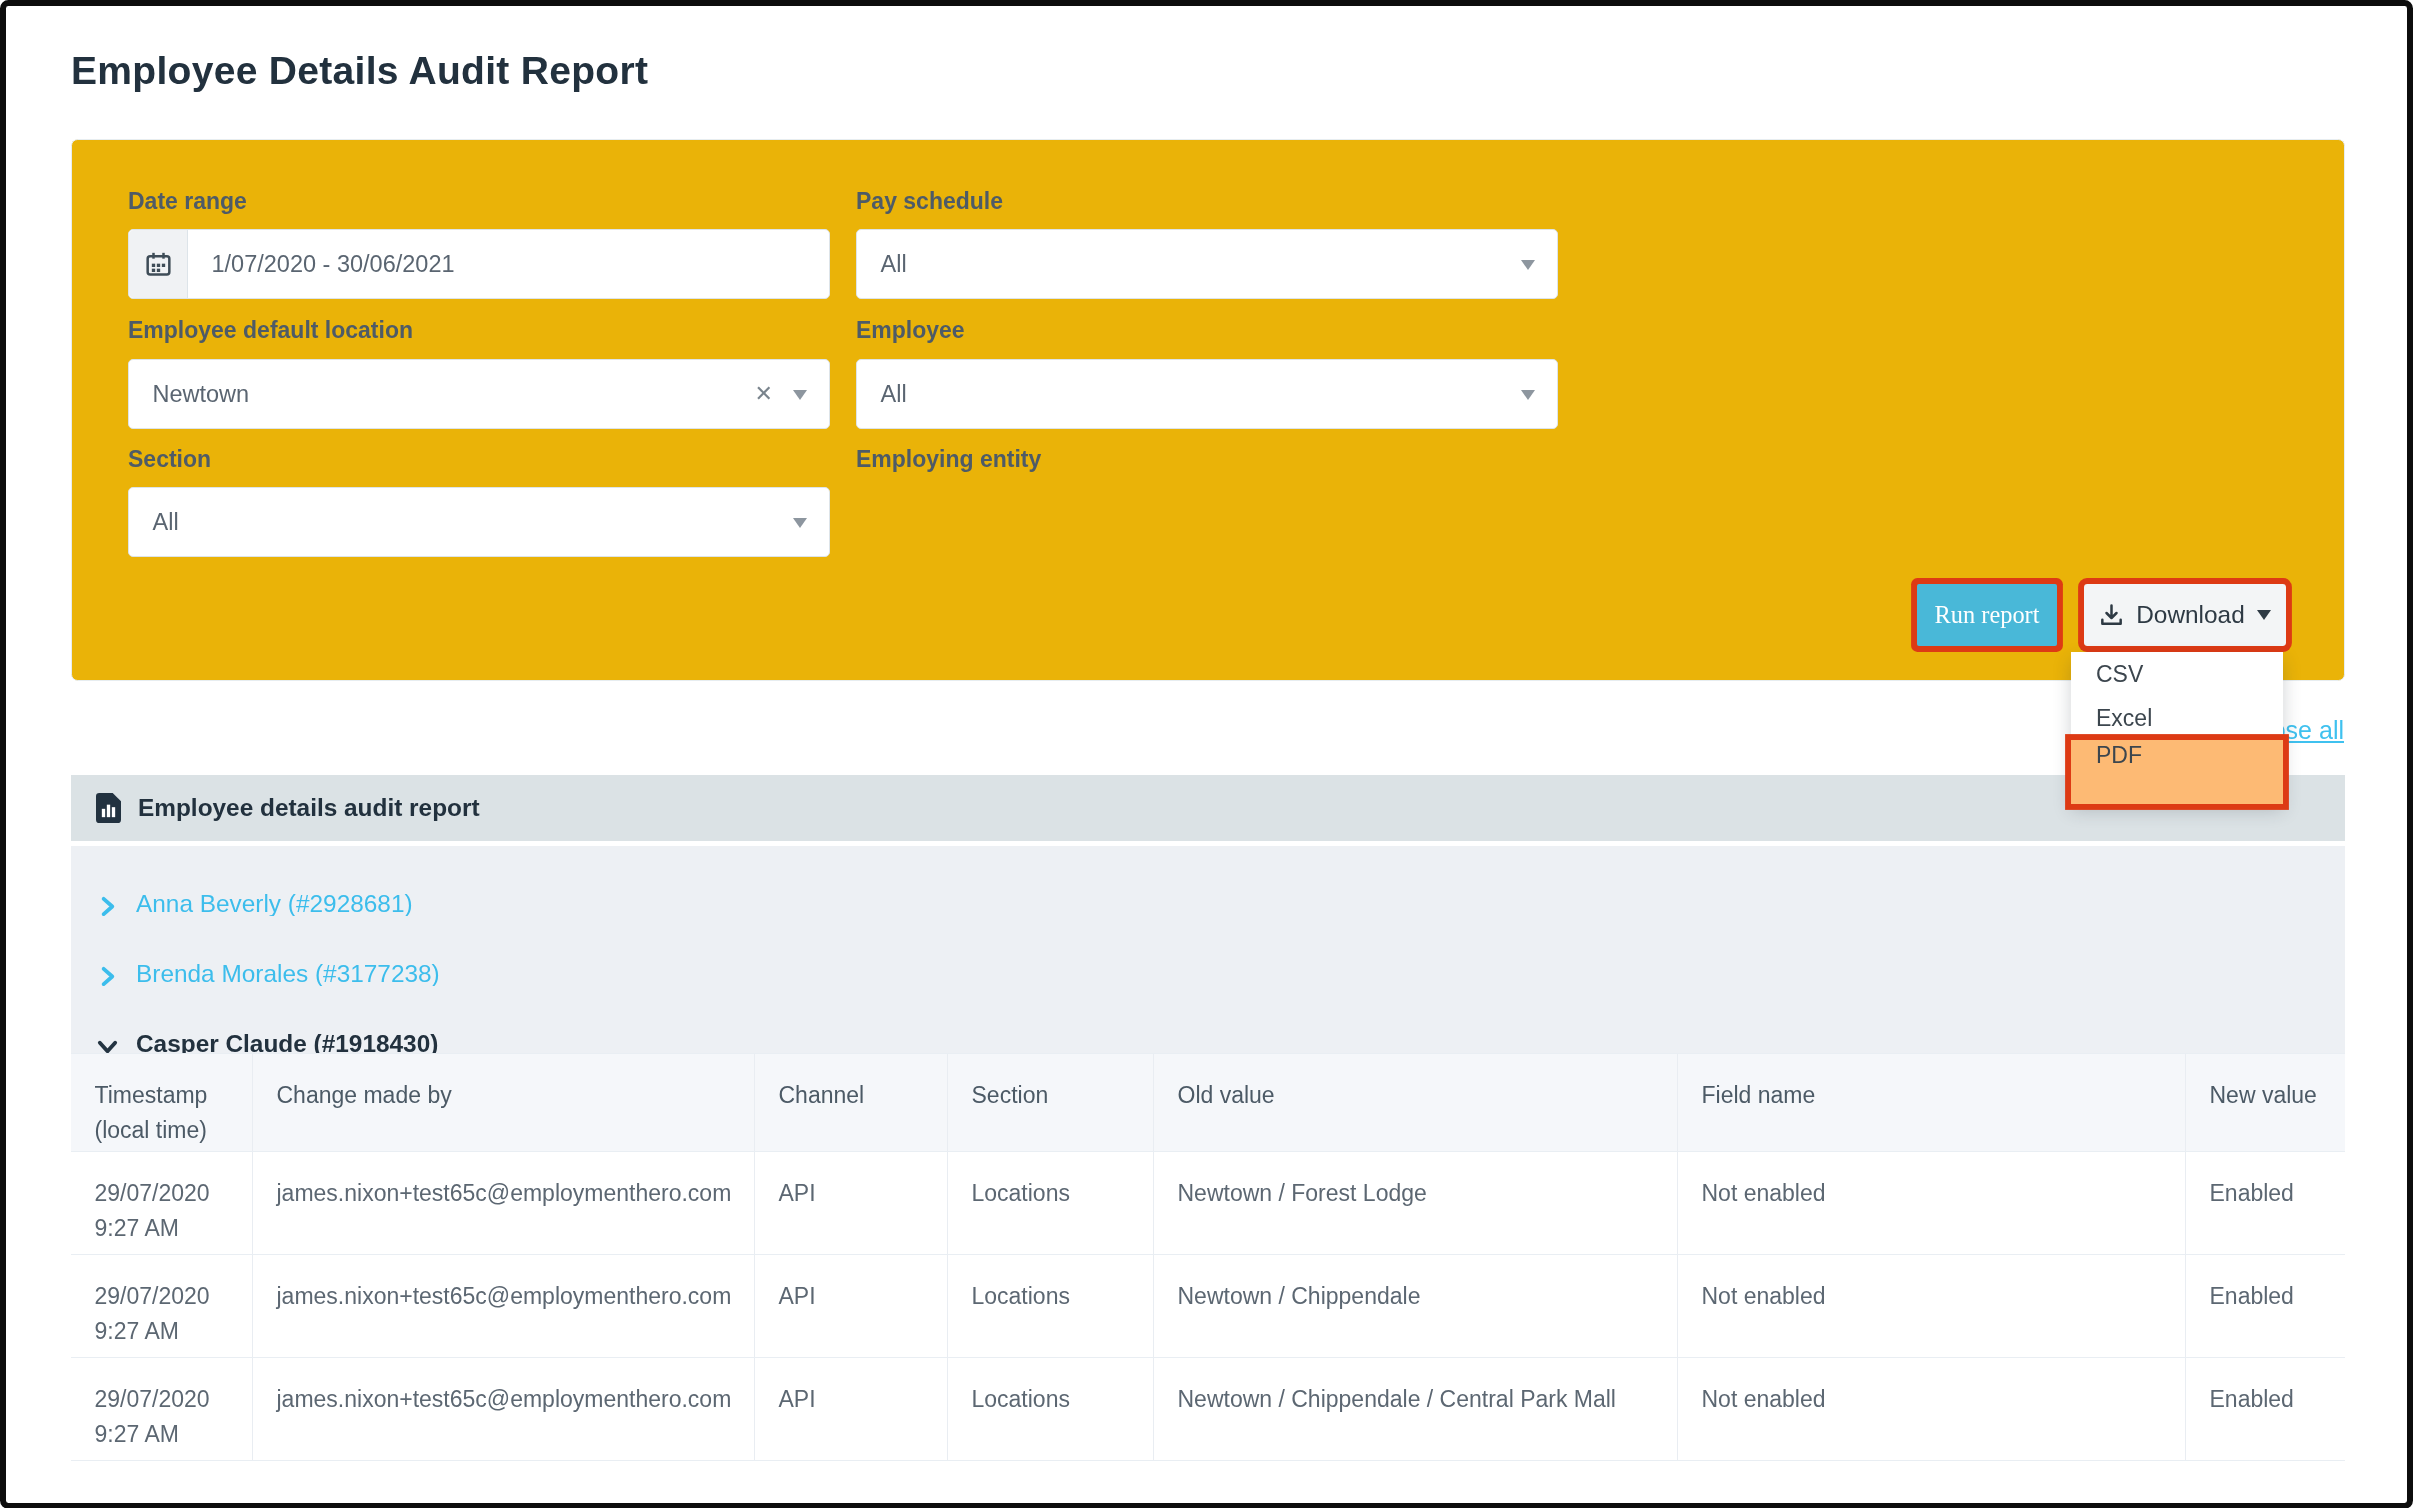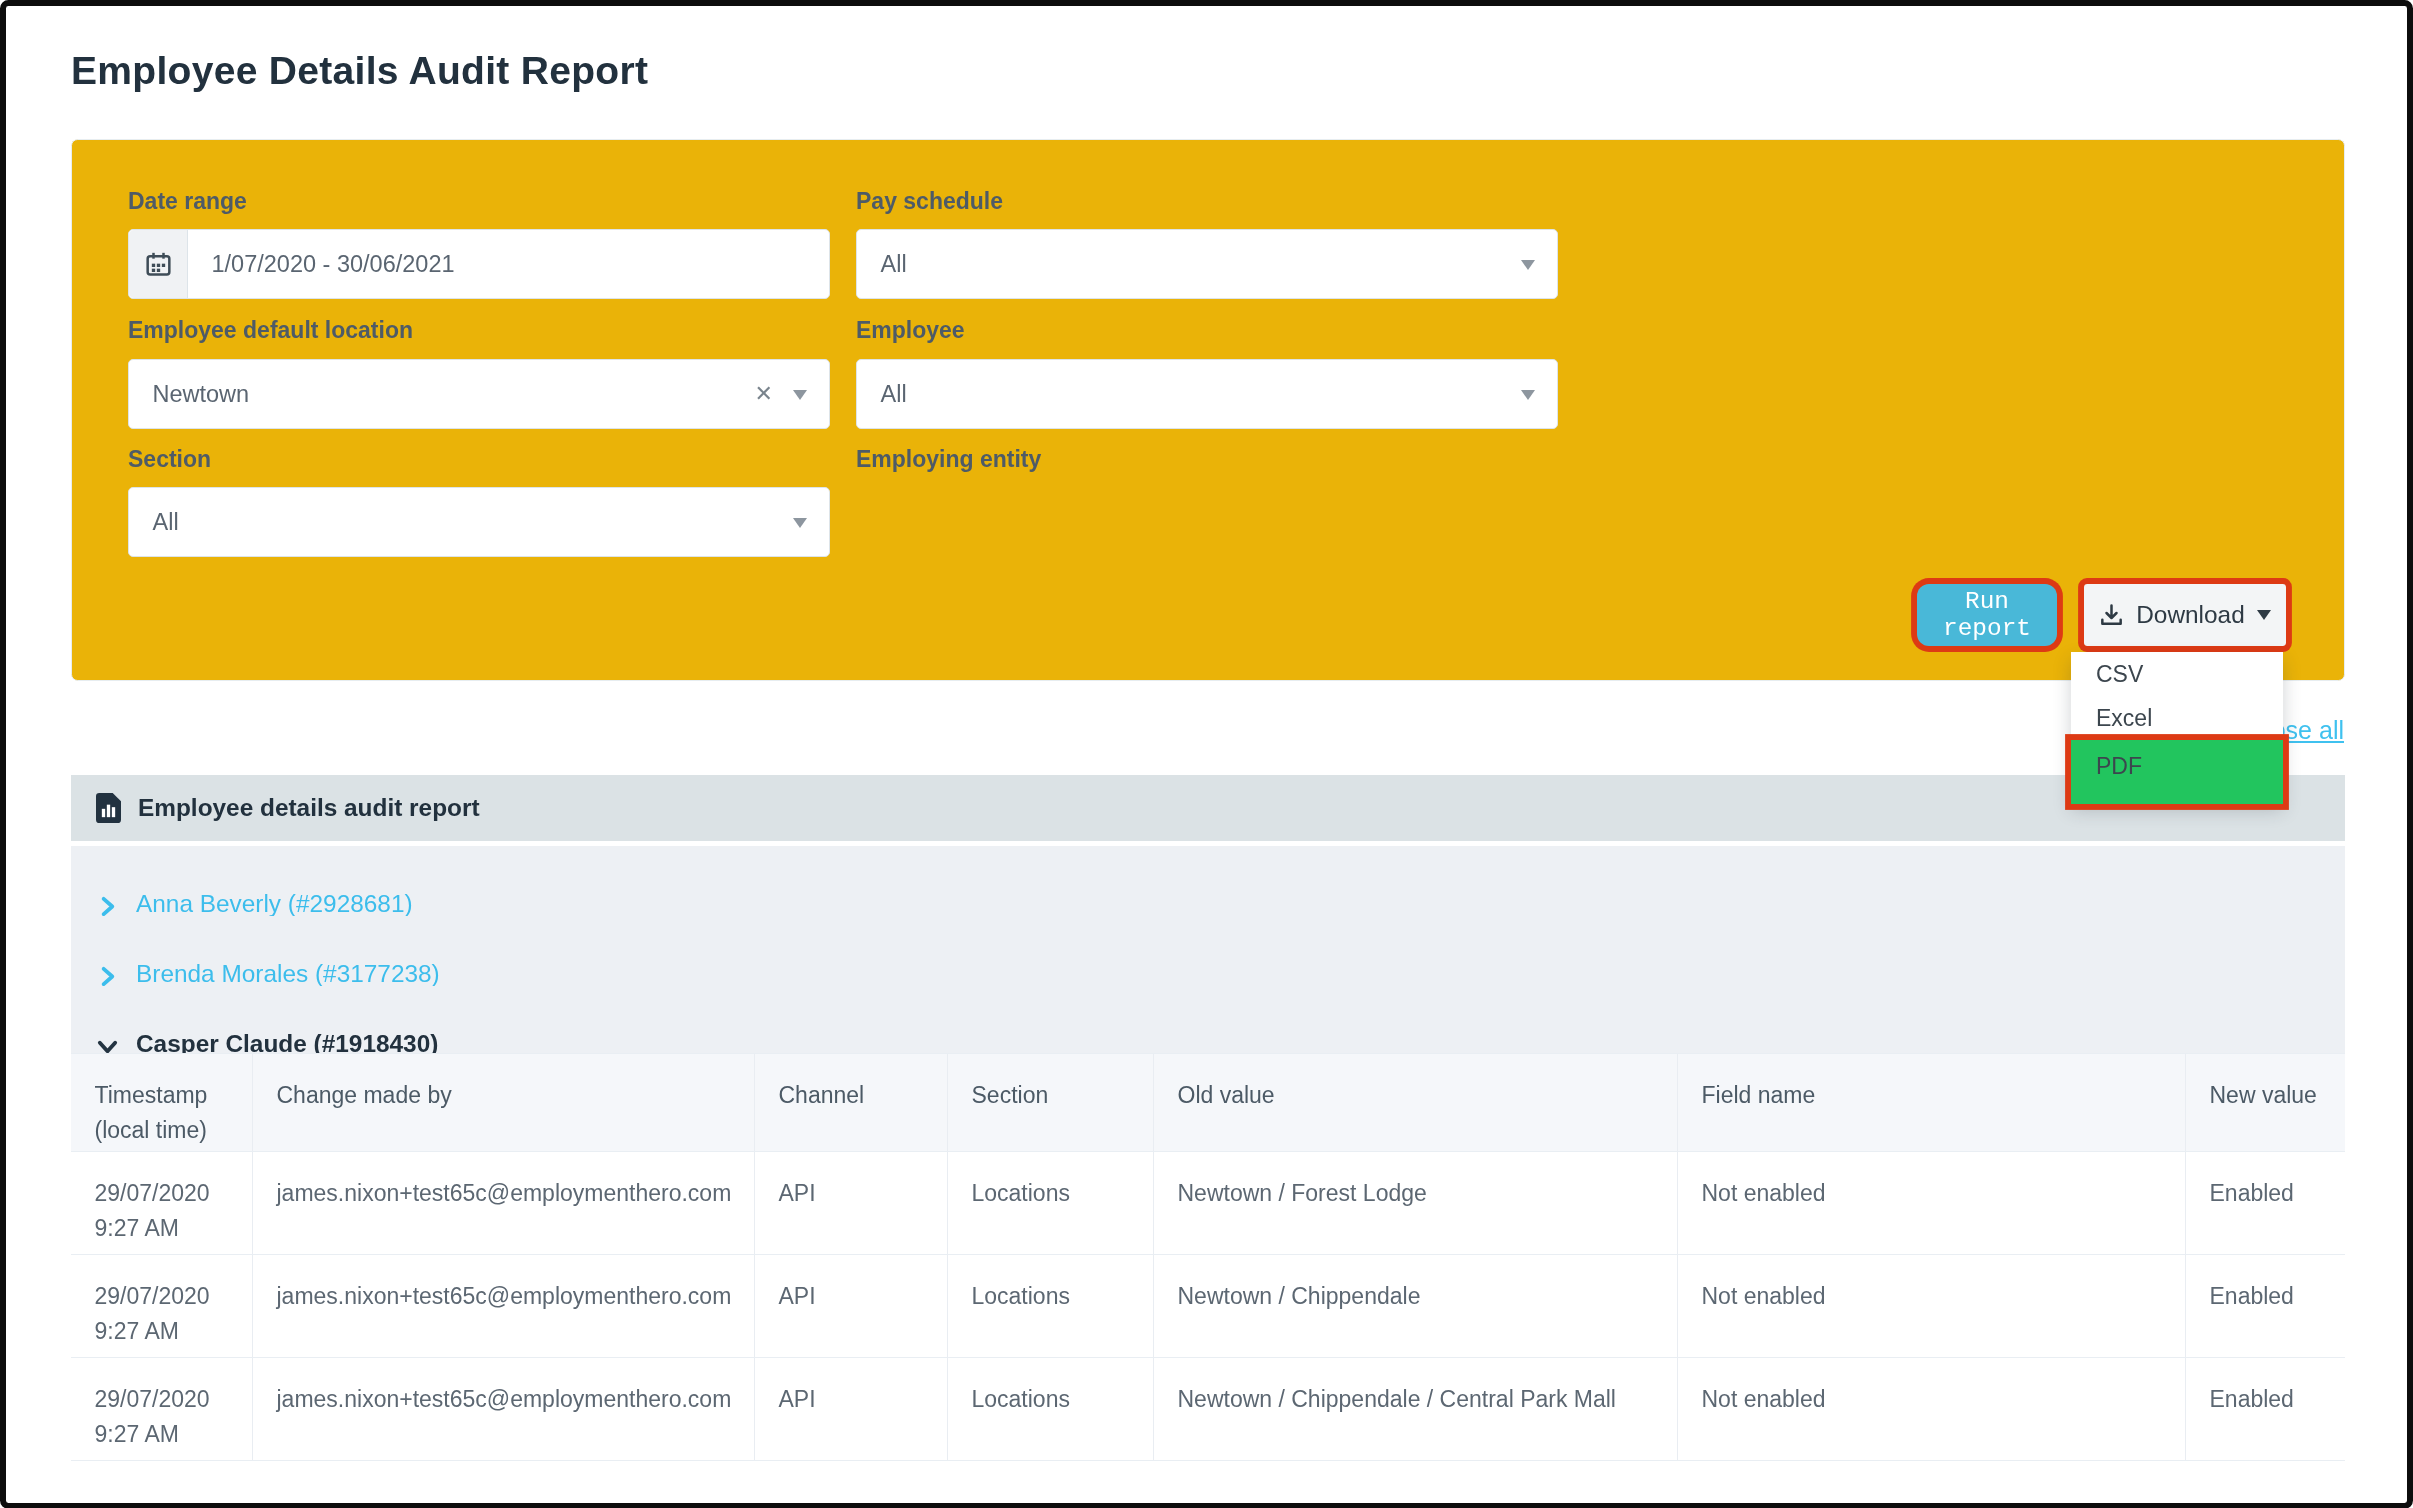--- a/index.html
+++ b/index.html
@@ -18,35 +18,35 @@
              display:flex; align-items:center; font-size:23.5px; color:#5a6571; }
   .f-input .val { padding-left:23.5px; }
   .date-prefix { width:59px; height:100%; background:#f0f2f4; border-right:0.8px solid #dde4e9;
                  border-radius:5px 0 0 5px; display:flex; align-items:center; justify-content:center; }
   .caret { position:absolute; right:22px; top:50%; margin-top:-4.2px; width:0; height:0;
            border-left:7.6px solid transparent; border-right:7.6px solid transparent; border-top:10px solid #8d969f; }
   .clear-x { position:absolute; right:56px; top:50%; transform:translateY(-50%); font-size:22px; font-weight:700; color:#7a848d; cursor:pointer; }
 
   
   .btn-run { position:absolute; left:1917px; top:584px; width:140px; height:62px; background:#49b8d8; border:none;
-             border-radius:12px; color:#ffffff; font-size:24.4px; font-weight:500; font-family:Liberation Mono, monospace;
+             border-radius:2px; color:#ffffff; font-size:24.4px; font-weight:500; font-family:Liberation Serif, serif;
              box-shadow:0 0 0 5.9px #dd3a14; cursor:pointer; }
   .btn-download { position:absolute; left:2084px; top:584px; width:202px; height:62px; background:#f3f5f6; border:none;
              border-radius:3.4px; color:#2e3a44; font-size:24.4px; font-weight:500; font-family:inherit;
              display:flex; align-items:center; justify-content:center; gap:11.8px;
              box-shadow:0 0 0 5.9px #dd3a14; cursor:pointer; }
   .dl-caret { width:0; height:0; border-left:7.6px solid transparent; border-right:7.6px solid transparent; border-top:10px solid #2e3a44; }
 
   
   .dl-menu { position:absolute; left:2071px; top:652px; width:212px; background:#ffffff; z-index:10;
              box-shadow:0 6.7px 17px rgba(40,50,60,.22); }
   .dl-item { font-size:23px; color:#3c464e; padding-left:25px; display:flex; align-items:center; cursor:pointer; }
   .dl-item.csv { height:44px; }
   .dl-item.excel { height:44px; }
-  .dl-item.pdf { height:64px; align-items:flex-start; padding-top:13px; background:#22c55e;
+  .dl-item.pdf { height:64px; align-items:flex-start; padding-top:2px; background:#fdba74;
                  box-shadow:0 0 0 5.9px #dd3a14; position:relative; z-index:11; }
 
   .collapse-all { position:absolute; right:69px; top:716px; font-size:25px; color:#3fc1ef; font-weight:500;
                   text-decoration:underline; z-index:1; cursor:pointer; }
 
   
   .report-header { position:absolute; left:71px; top:775px; width:2274px; height:66px; background:#dbe2e5;
                    display:flex; align-items:center; }
   .report-header .ric { margin-left:25px; display:flex; align-items:center; }
   .report-header .rtitle { margin-left:17px; font-size:24.4px; font-weight:600; color:#22313e; }

